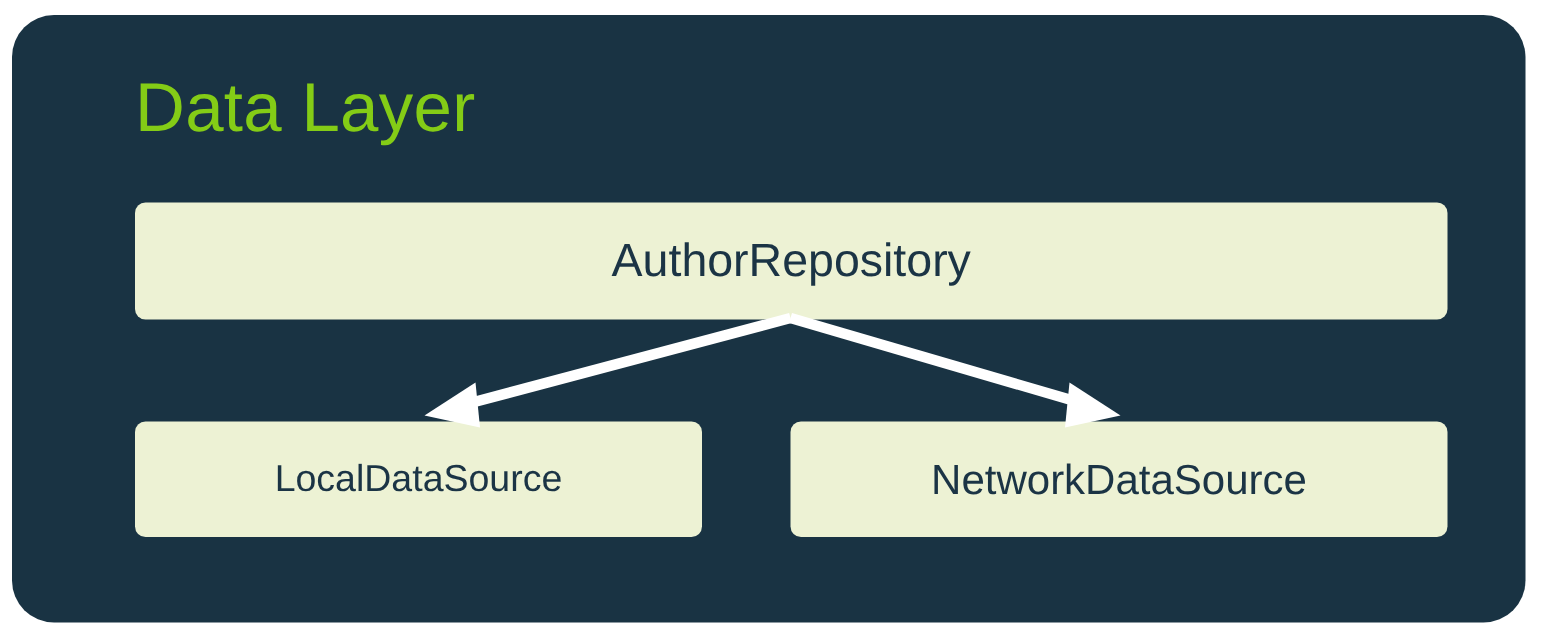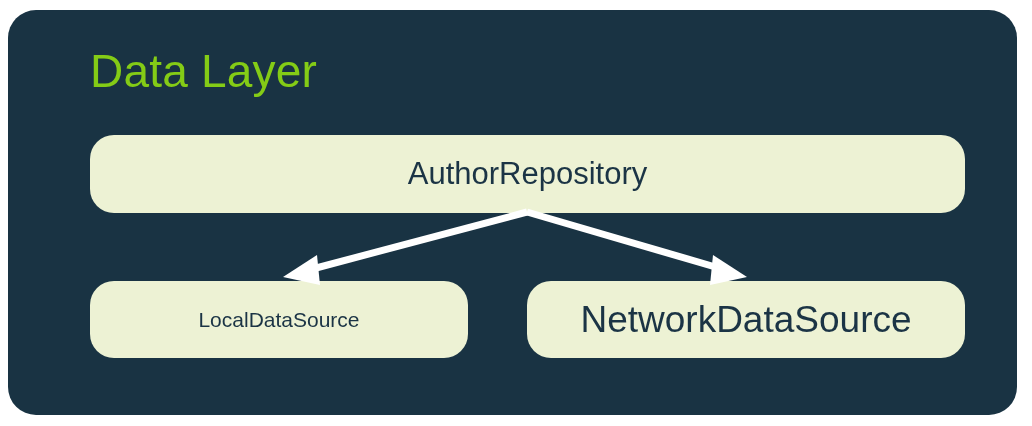--- a/index.html
+++ b/index.html
@@ -42,21 +42,21 @@
     font-weight: 400;
     color: #84cc16;
     letter-spacing: 0.2px;
     white-space: nowrap;
   }
 
   
   .node {
     position: absolute;
     background: #EDF2D4;
-    border-radius: 24px;
+    border-radius: 7px;
     color: #1B3445;
     display: flex;
     align-items: center;
     justify-content: center;
     box-sizing: border-box;
     font-weight: 400;
     white-space: nowrap;
   }
 
   .node-label {
@@ -69,29 +69,29 @@
     width: 875px;
     height: 78px;
     font-size: 31px;
   }
 
   #node-local-data-source {
     left: 90px;
     top: 281px;
     width: 378px;
     height: 77px;
-    font-size: 21px;
+    font-size: 25px;
   }
 
   #node-network-data-source {
     left: 527px;
     top: 281px;
     width: 438px;
     height: 77px;
-    font-size: 37px;
+    font-size: 28px;
   }
 
   
   .arrow-layer {
     position: absolute;
     left: 0;
     top: 0;
     width: 1032px;
     height: 426px;
     pointer-events: none;

